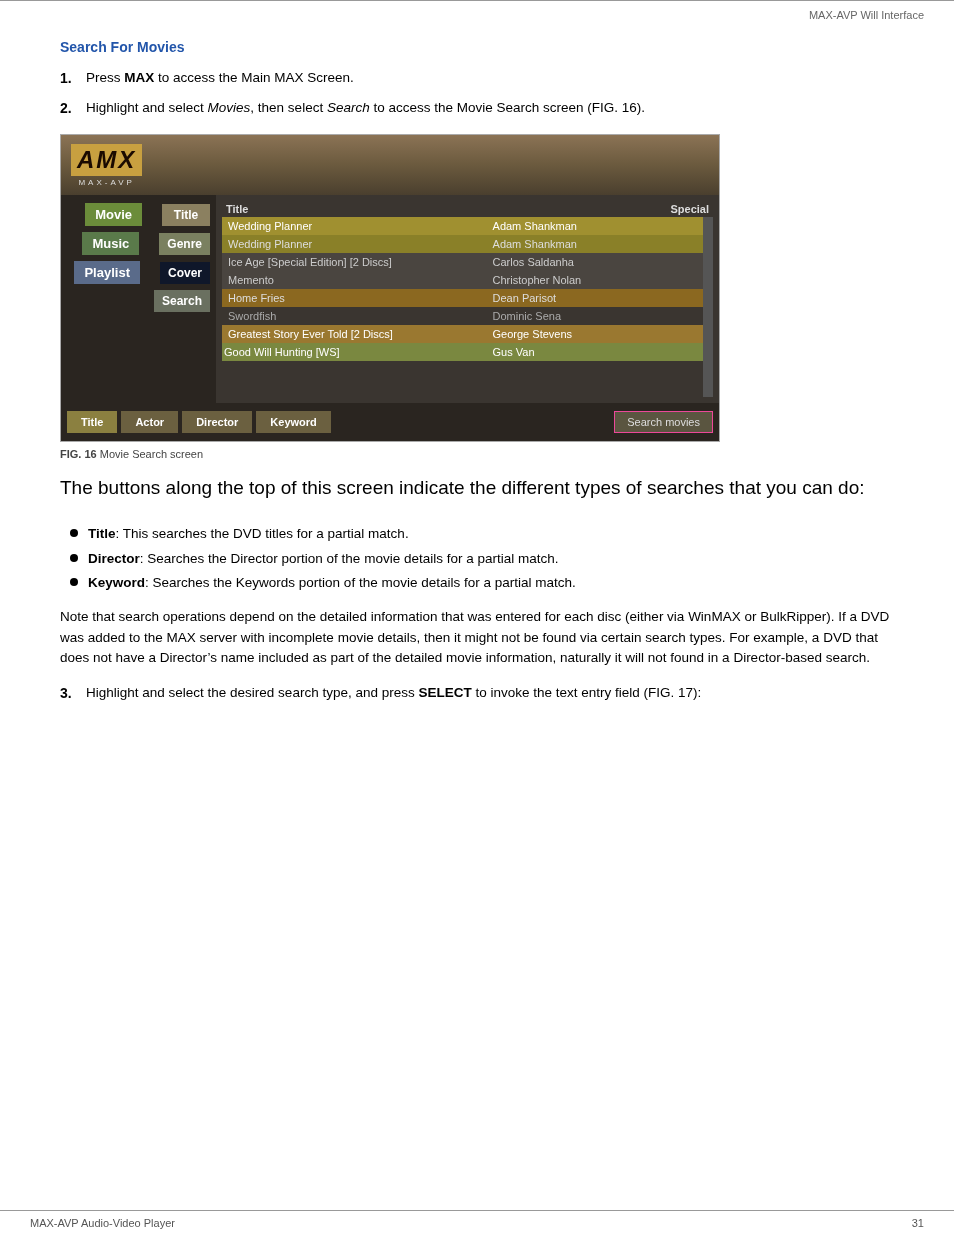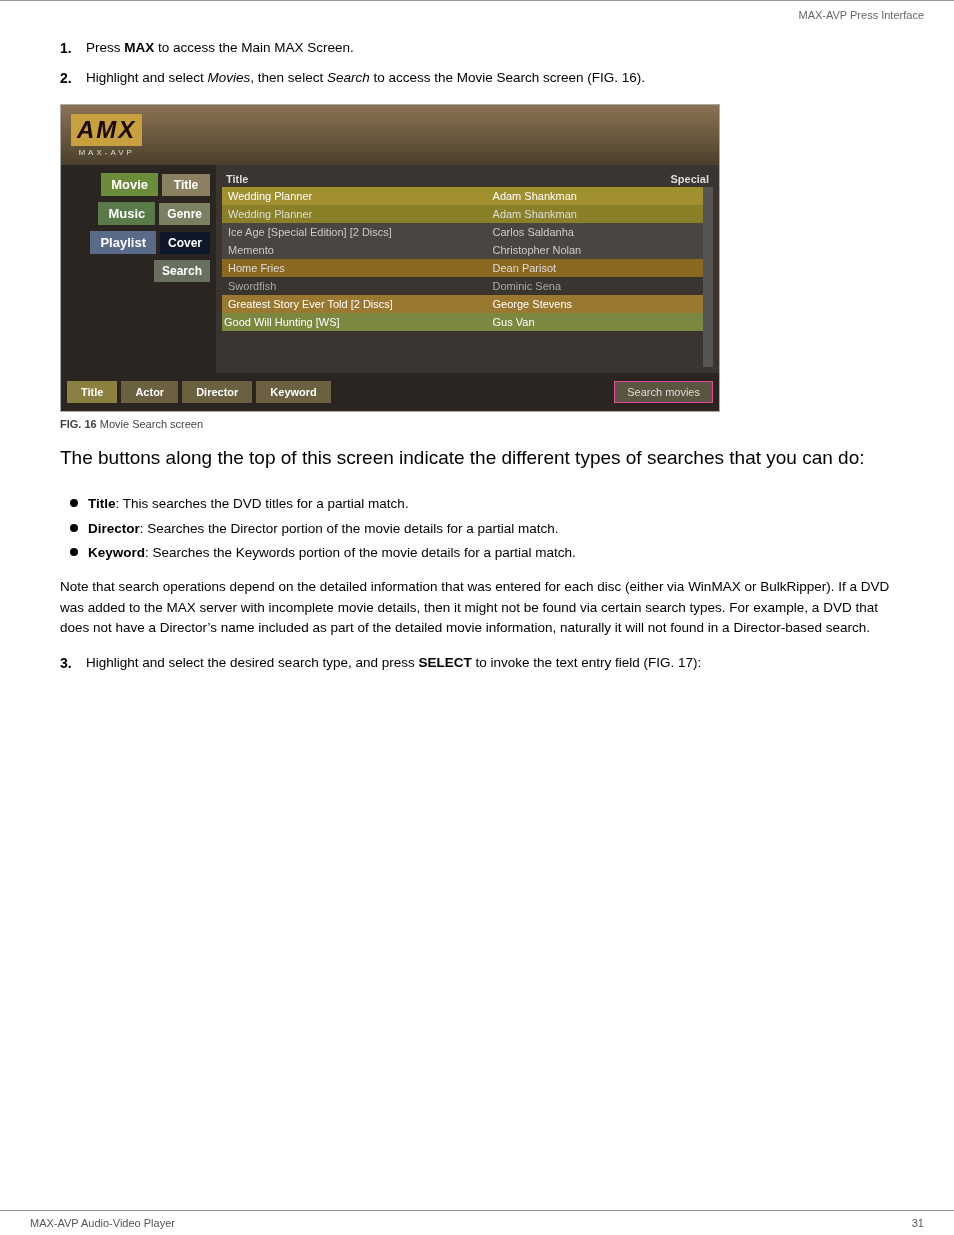--- a/index.html
+++ b/index.html
@@ -116,21 +116,21 @@
       padding: 8px 6px;
       display: flex;
       flex-direction: column;
       gap: 4px;
     }
 
     .sidebar-btn {
       display: flex;
       justify-content: flex-end;
       align-items: center;
-      gap: 4px;
+      gap: 20px;
       margin-bottom: 2px;
     }
 
     .sidebar-main-label {
       color: #fff;
       font-size: 13px;
       font-weight: bold;
       background: #6b8c3a;
       padding: 4px 10px;
       text-align: center;
@@ -303,25 +303,26 @@
     .table-scroll {
       flex: 1;
     }
   </style>
 </head>
 <body>
 
 <div class="top-rule"></div>
 
 <div class="page-header">
-  <span class="page-header-title">MAX-AVP Press Interface</span>
+  <span class="page-header-title">MAX-AVP Will Interface</span>
 </div>
 
 <div class="content">
 
+  <div class="section-heading">Search For Movies</div>
 
   <ol class="numbered-list">
     <li>
       <span class="list-num">1.</span>
       <span class="list-content">
         Press <strong>MAX</strong><span> to access the Main MAX Screen.</span>
       </span>
     </li>
     <li>
       <span class="list-num">2.</span>

